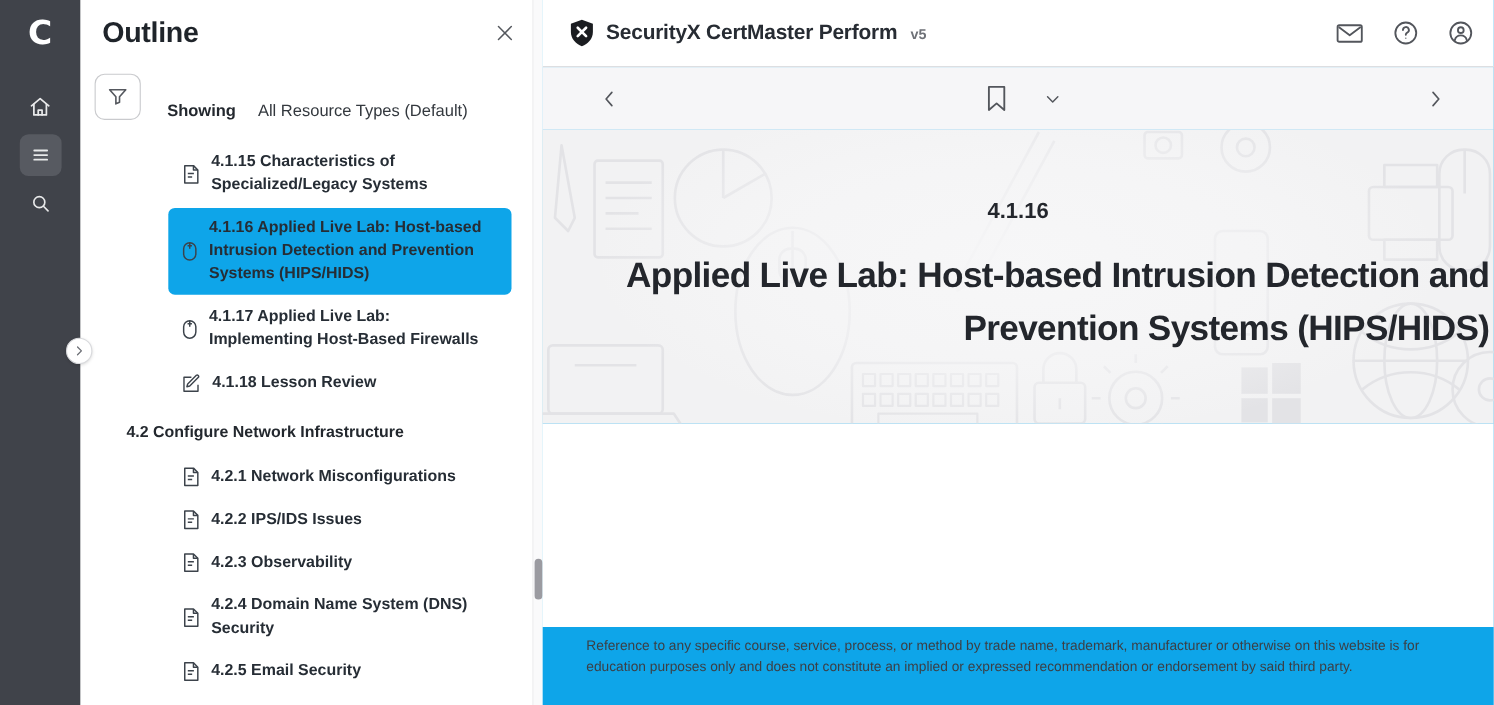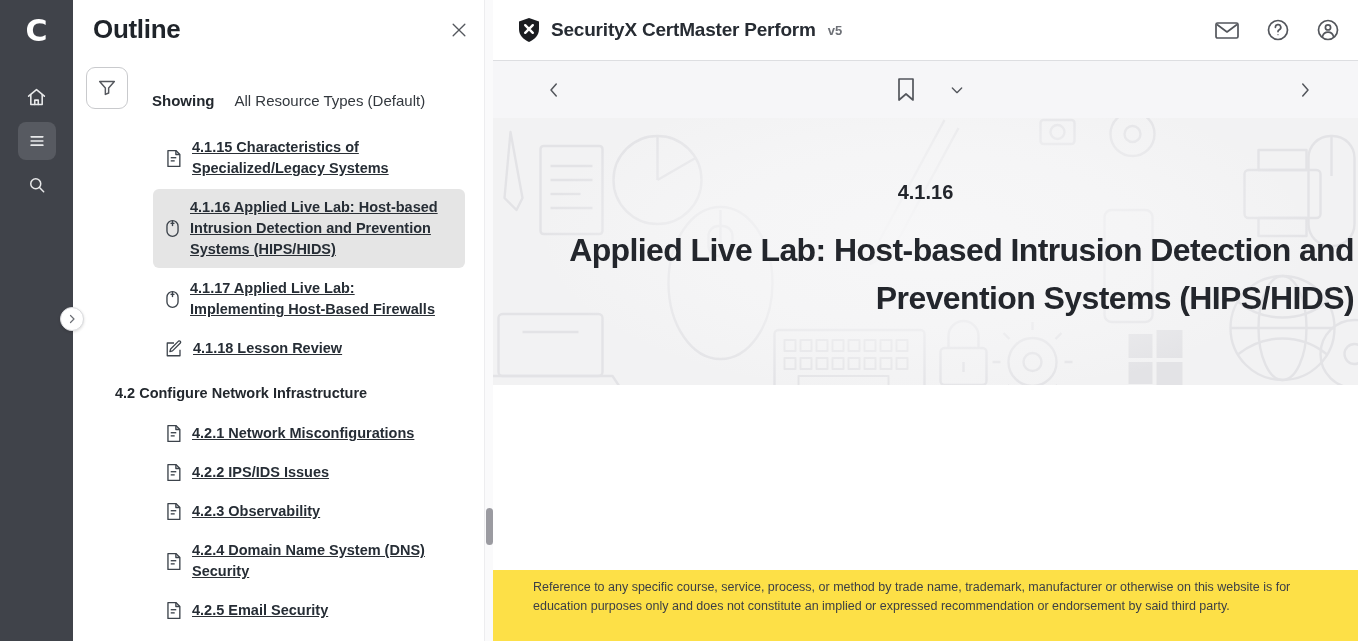--- a/index.html
+++ b/index.html
@@ -22,31 +22,31 @@
   .outline-head { display:flex; align-items:center; justify-content:space-between; padding:14px 20px 0 20px; }
   .outline-title { font-size:26px; font-weight:700; letter-spacing:-0.3px; color:#1f242a; }
   .close-btn { background:none; border:none; cursor:pointer; padding:4px; }
   .filter-row { display:flex; align-items:flex-end; margin:22px 0 0 13px; }
   .filter-btn { width:42px; height:42px; border:1px solid #c9cacd; border-radius:9px; background:#fff; display:flex; align-items:center; justify-content:center; cursor:pointer; }
   .showing-label { font-size:15px; font-weight:700; margin-left:24px; color:#23282e; }
   .filter-value { font-size:15px; margin-left:20px; color:#33383e; }
 
   .outline-list { margin-top:20px; padding:0 28px 0 30px; }
   .o-section { font-size:14.5px; font-weight:700; color:#23282e; margin:16px 0 12px 12px; line-height:20px; cursor:default; }
-  .o-item { display:flex; align-items:center; gap:10px; margin:2px 0 2px 50px; padding:8px 10px 8px 12px; border-radius:6px; cursor:pointer;text-decoration:underline; }
-  .o-item.selected { background:#e5e5e5; }
+  .o-item { display:flex; align-items:center; gap:10px; margin:2px 0 2px 50px; padding:8px 10px 8px 12px; border-radius:6px; cursor:pointer; }
+  .o-item.selected { background:#0ea5e9; }
   .o-item .o-icon { flex-shrink:0; display:flex; }
   .o-item .o-icon svg { stroke:#3c434b; }
   .o-item .o-label { font-size:14.5px; font-weight:700; color:#262d35; line-height:21px; max-width:250px; }
 
   .scroll-track { position:absolute; right:0; top:0; width:9px; height:641px; background:#fafafb; border-left:1px solid #ededef; }
   .scroll-thumb { position:absolute; left:1px; top:508px; width:7px; height:37px; background:#9b9ba1; border-radius:4px; }
 
   
-  .main { flex:1; display:flex; flex-direction:column; background:#fde047; min-width:0; }
+  .main { flex:1; display:flex; flex-direction:column; background:#0ea5e9; min-width:0; }
   .topbar { height:61px; background:#fff; border-bottom:1px solid #dddee1; display:flex; align-items:center; justify-content:space-between; padding:0 14px 0 24px; flex-shrink:0; }
   .brand { display:flex; align-items:center; gap:10px; }
   .brand-title { font-size:19px; font-weight:700; color:#272c33; letter-spacing:-0.2px; }
   .brand-version { font-size:13px; font-weight:700; color:#6e7177; margin-left:2px; }
   .top-actions { display:flex; align-items:center; gap:18px; }
   .icon-btn { background:none; border:none; cursor:pointer; padding:4px; display:flex; align-items:center; justify-content:center; }
   .icon-btn svg { stroke:#53565c; }
 
   .lesson-nav { height:57px; background:#f6f6f8; display:flex; align-items:center; justify-content:space-between; padding:0 40px 0 48px; flex-shrink:0; }
   .bookmark-group { display:flex; align-items:center; gap:24px; }

